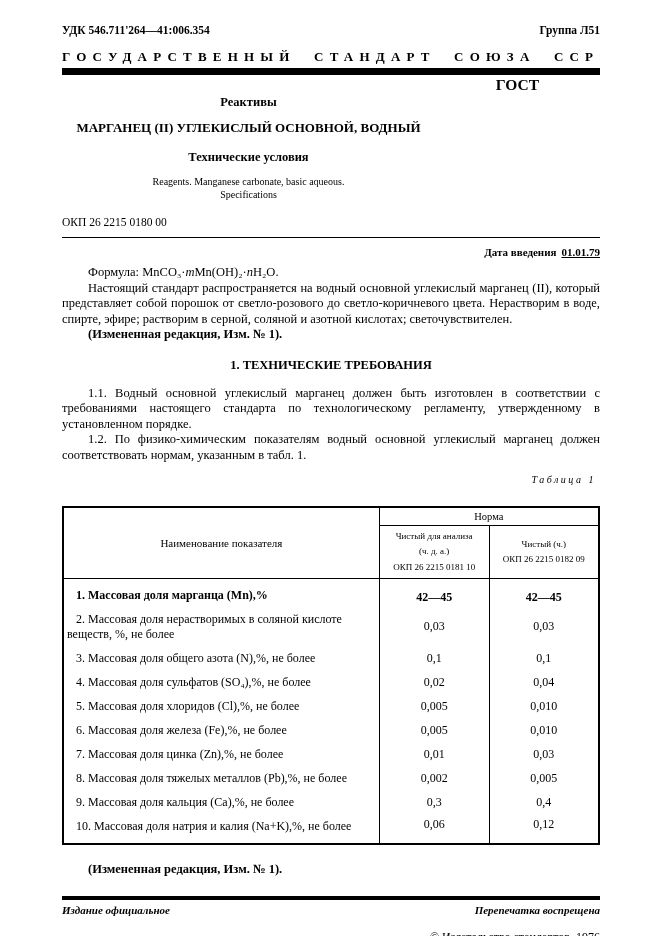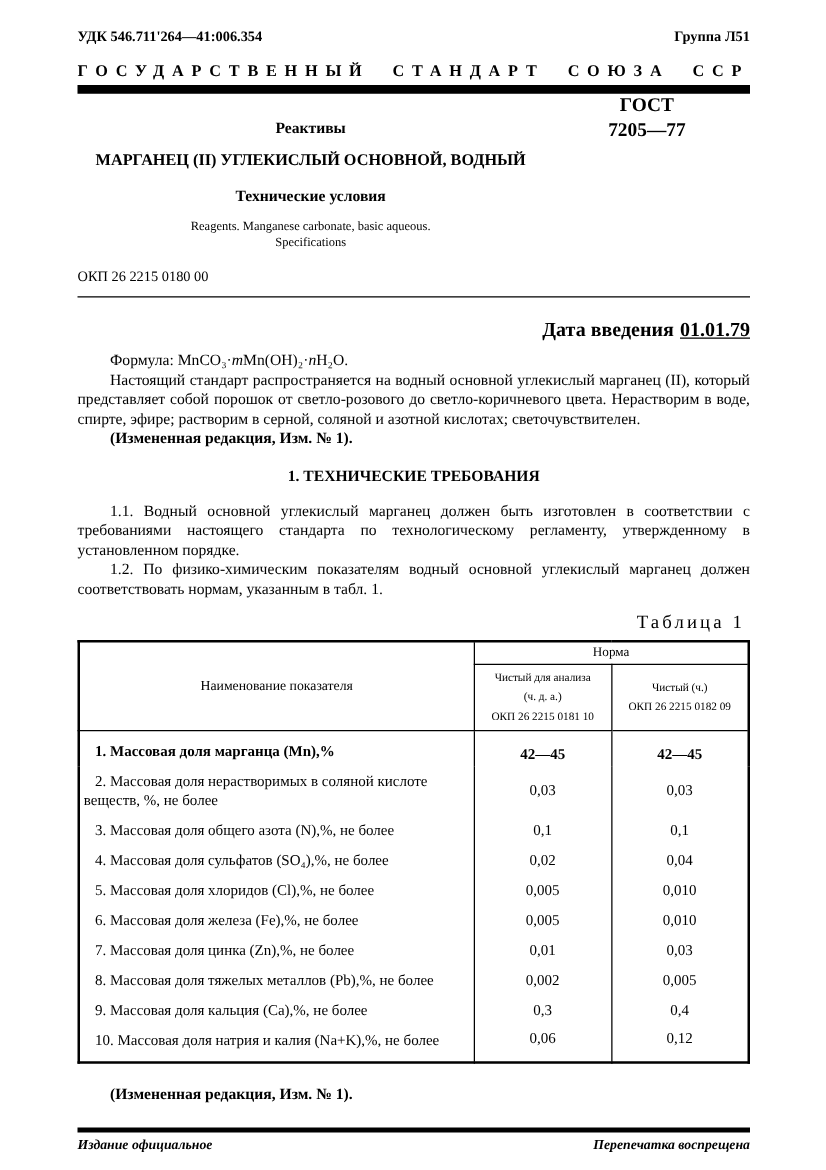--- a/index.html
+++ b/index.html
@@ -18,26 +18,26 @@
   .bar { height: 7px; background: #000; margin-top: 3px; }
   .titleflex { display: flex; }
   .titleleft { flex: 1; text-align: center; }
   .category { font-weight: bold; font-size: 12.5px; margin-top: 20px; }
   .doctitle { font-weight: bold; font-size: 13px; margin-top: 10px; }
   .docsub { font-weight: bold; font-size: 12.5px; margin-top: 14px; }
   .doc-en { font-size: 10px; margin-top: 10px; line-height: 1.3; }
   .gostcol { width: 165px; font-weight: bold; font-size: 15.5px; text-align: center; line-height: 1.3; }
   .okp { font-size: 11.5px; margin-top: 15px; }
   .rule { border-top: 1.5px solid #000; margin-top: 9px; }
-  .dateline { text-align: right; font-weight: bold; font-size: 16px; margin: 18px 0 7px; }
+  .dateline { text-align: right; font-weight: bold; font-size: 11px; margin: 8px 0 7px; }
   .u { text-decoration: underline; margin-left: 5px; }
   .body-p { font-size: 12.5px; line-height: 1.24; text-align: justify; text-indent: 26px; margin: 0; }
   .bold { font-weight: bold; }
   .heading { font-weight: bold; font-size: 12.5px; text-align: center; margin: 15px 0 13px; }
-  .tcaption { text-align: right; font-size: 15px; letter-spacing: 2.5px; margin: 11px 4px 5px 0; }
+  .tcaption { text-align: right; font-size: 10px; letter-spacing: 2.5px; margin: 11px 4px 21px 0; font-style: italic; }
   table.norms { width: 100%; border-collapse: collapse; border: 2px solid #000; table-layout: fixed; }
   col.c-name { width: 59%; } col.c-v { width: 20.5%; }
   th { font-weight: normal; }
   .name-head { border-right: 1px solid #000; border-bottom: 1.5px solid #000; font-size: 11px; text-align: center; vertical-align: middle; padding: 4px; }
   .norm-head { border-bottom: 1px solid #000; border-left: 1px solid #000; font-size: 10.5px; text-align: center; padding: 3px 2px; }
   .sub-head { border-bottom: 1.5px solid #000; border-left: 1px solid #000; font-size: 9px; text-align: center; vertical-align: middle; padding: 3px 2px; white-space: pre-line; line-height: 1.7; }
   td.lbl { font-size: 12px; padding: 4.5px 5px 4.5px 3px; text-indent: 9px; line-height: 1.25; }
   td.val { font-size: 12px; text-align: center; border-left: 1px solid #000; vertical-align: middle; }
   tbody tr:first-child td { padding-top: 9px; font-weight: bold; }
   tbody tr:last-child td { padding-bottom: 9px; }
@@ -64,21 +64,20 @@
       <div class="category">Реактивы</div>
       <div class="doctitle">МАРГАНЕЦ (II) УГЛЕКИСЛЫЙ ОСНОВНОЙ, ВОДНЫЙ</div>
       <div class="docsub">Технические условия</div>
       <div class="doc-en">
         <div>Reagents. Manganese carbonate, basic aqueous.</div>
         <div>Specifications</div>
       </div>
     </div>
     <div class="gostcol">
       <div>ГОСТ</div>
-      <div>7205—77</div>
     </div>
   </div>
 
   <div class="okp">ОКП 26 2215 0180  00</div>
   <div class="rule"></div>
 
   <div class="dateline">
     <span>Дата введения</span><span class="u">01.01.79</span>
   </div>
 

